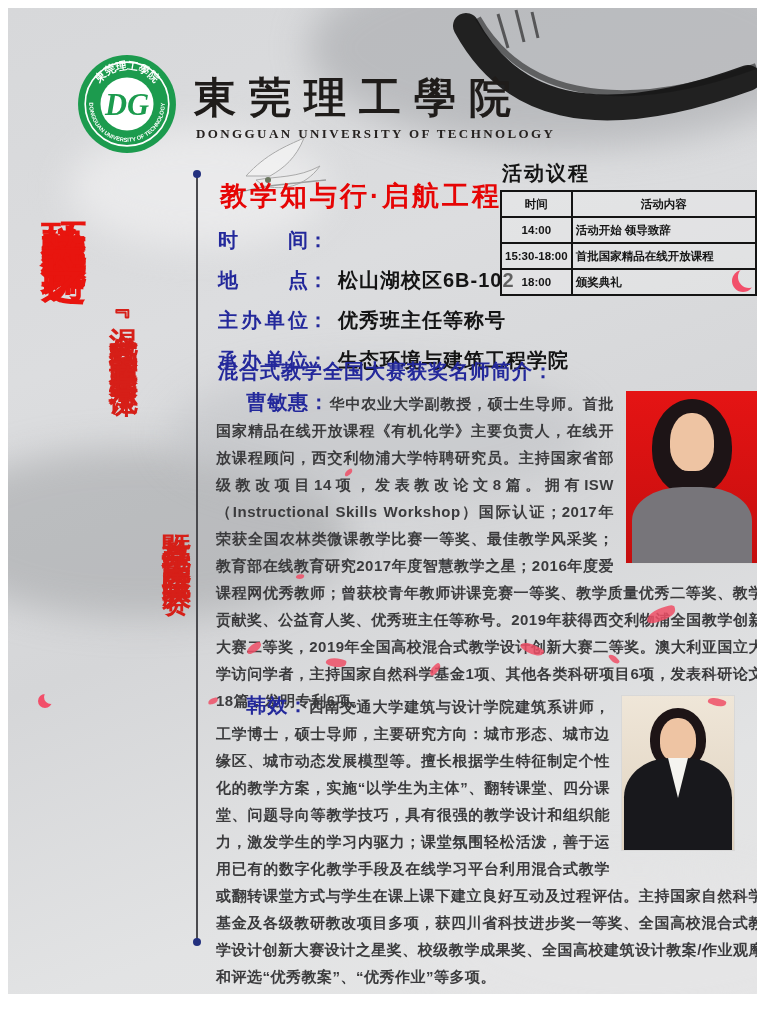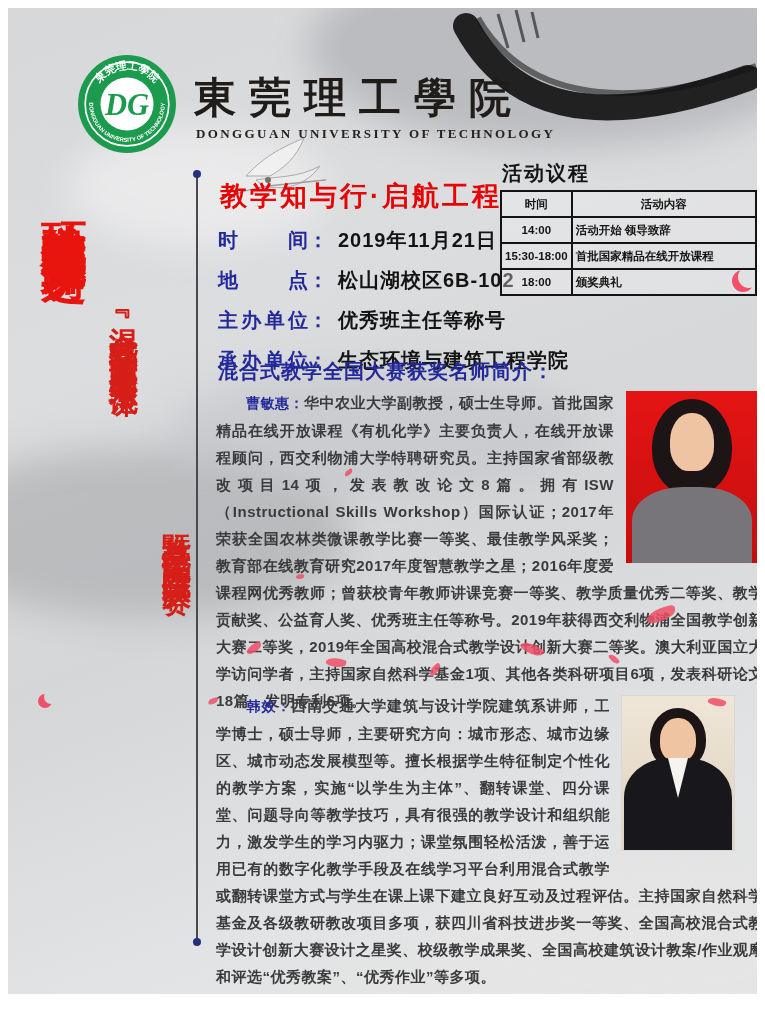--- a/index.html
+++ b/index.html
@@ -56,21 +56,21 @@
   .agenda th{text-align:center;}
   .agenda td.t{width:62px;text-align:center;white-space:nowrap;}
   .agenda td.c{width:184px;text-align:left;white-space:nowrap;margin-left:30px;}
 
   
   .intro-heading{position:absolute;left:210px;top:350px;font-size:20px;font-weight:bold;
                  color:#23289b;letter-spacing:1px;}
   .teacher{position:absolute;left:208px;width:548px;font-size:15px;font-weight:bold;
            color:#3b3b3d;line-height:27px;text-align:justify;letter-spacing:.5px;}
   .teacher-1{top:381px;} .teacher-2{top:684px;}
-  .t-name{color:#23289b;font-size:14px;margin-top:37px;}
+  .t-name{color:#23289b;font-size:20px;margin-top:37px;}
   .indent{display:inline-block;width:2em;}
   .photo{float:right;position:relative;overflow:hidden;}
   .photo-1{width:132px;height:172px;margin:2px 6px 8px 12px;
            background:linear-gradient(#e51414,#c50e0e);box-shadow:0 0 0 1px #d8d8d8;}
   .photo-2{width:112px;height:154px;margin:4px 30px 8px 12px;
            background:linear-gradient(#efe6d8,#dfd2bf);box-shadow:0 0 0 1px #d8d8d8;}
   .ph-hair{position:absolute;background:#1d1416;border-radius:50% 50% 46% 46%;}
   .ph-face{position:absolute;background:#eec4a3;border-radius:48% 48% 42% 42%;}
   .ph-body{position:absolute;border-radius:42% 42% 0 0;}
   .ph-shirt{position:absolute;background:#f5f4f0;}
@@ -139,21 +139,20 @@
     <div class="v banner-sub">暨教学技能大赛院级决赛</div>
 
     <div class="divider"></div>
 
     <div class="program-title">教学知与行·启航工程</div>
 
     <div class="info">
       <div class="info-row">
         <span class="info-label">时间</span>
           <span class="info-colon">：</span>
-        <span class="info-value">2019年11月21日</span>
       </div>
       <div class="info-row">
         <span class="info-label">地点</span>
           <span class="info-colon">：</span>
         <span class="info-value">松山湖校区6B-102</span>
       </div>
       <div class="info-row">
         <span class="info-label">主办单位</span>
           <span class="info-colon">：</span>
         <span class="info-value">优秀班主任等称号</span>

